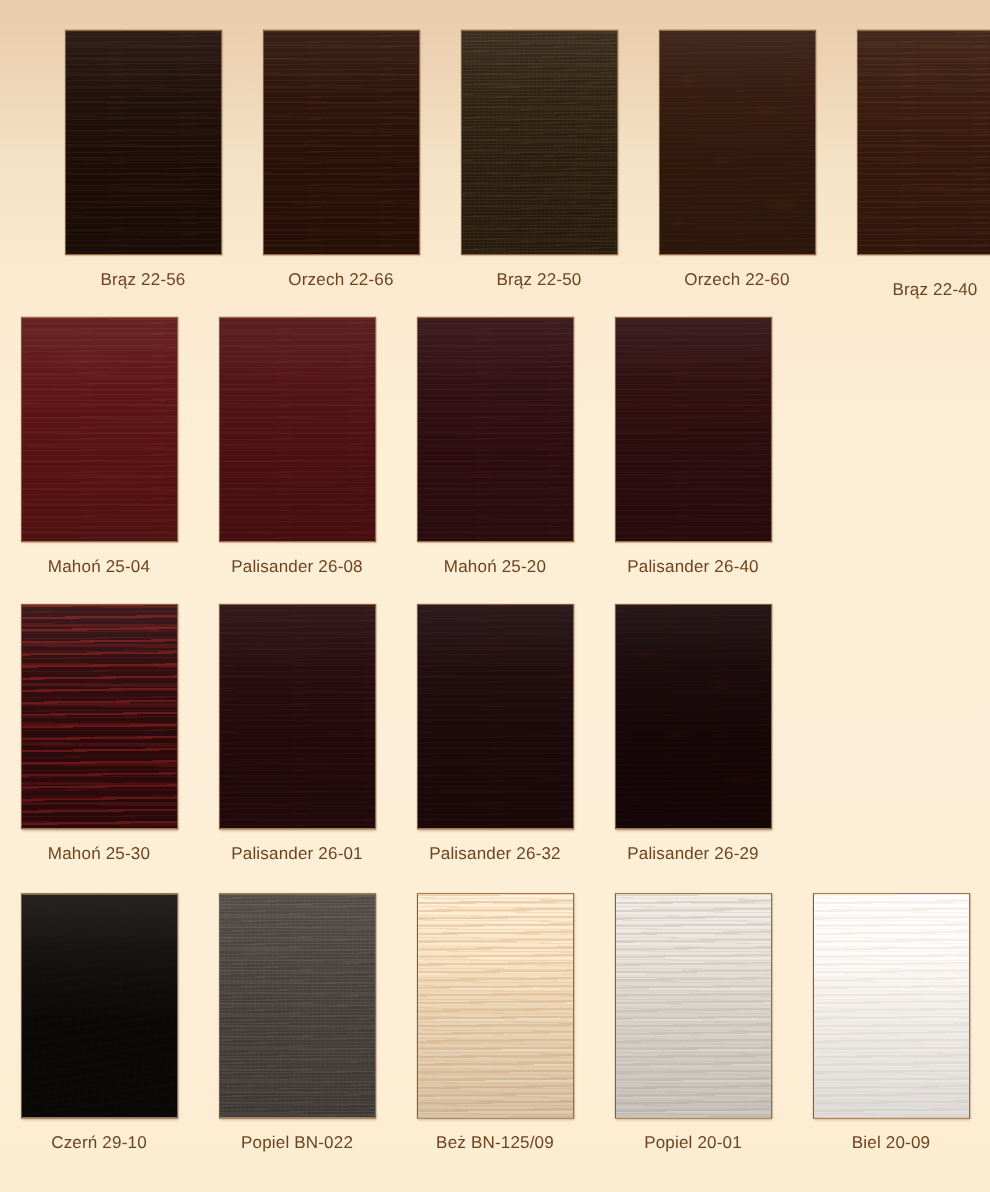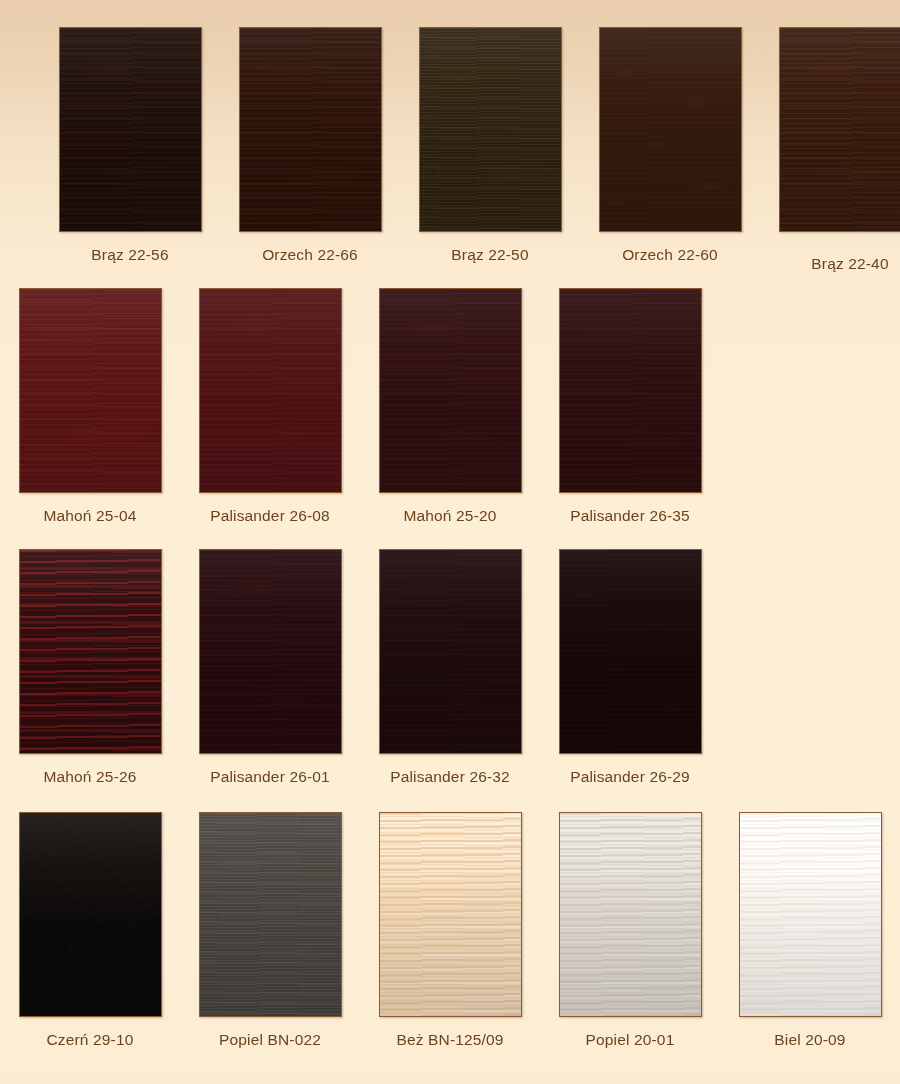--- a/index.html
+++ b/index.html
@@ -153,30 +153,30 @@
             <div class="tex" style="background: repeating-linear-gradient(179.6deg, rgba(73, 26, 27, 0.42) 0px, rgba(73, 26, 27, 0.42) 1px, transparent 1px, transparent 5px), repeating-linear-gradient(180.5deg, rgba(59, 19, 21, 0.55) 0px, rgba(59, 19, 21, 0.55) 2px, transparent 2px, transparent 13px), radial-gradient(60px 16px at 40% 20%, rgba(73, 26, 27, 0.15), transparent 75%), radial-gradient(70px 18px at 60% 72%, rgba(73, 26, 27, 0.125), transparent 75%), linear-gradient(rgb(46, 14, 16) 0%, rgb(46, 14, 16) 100%);"></div>
             <div class="sheen"></div>
           </div>
           <div class="label" style="color: rgb(107, 68, 31);">Mahoń 25-20</div>
         </div>
         <div class="cell">
           <div class="swatch" style="border-color: rgb(138, 90, 51);">
             <div class="tex" style="background: repeating-linear-gradient(179.6deg, rgba(70, 24, 25, 0.42) 0px, rgba(70, 24, 25, 0.42) 1px, transparent 1px, transparent 5px), repeating-linear-gradient(180.5deg, rgba(57, 18, 19, 0.55) 0px, rgba(57, 18, 19, 0.55) 2px, transparent 2px, transparent 13px), radial-gradient(60px 16px at 40% 20%, rgba(70, 24, 25, 0.15), transparent 75%), radial-gradient(70px 18px at 60% 72%, rgba(70, 24, 25, 0.125), transparent 75%), linear-gradient(rgb(44, 13, 14) 0%, rgb(44, 13, 14) 100%);"></div>
             <div class="sheen"></div>
           </div>
-          <div class="label" style="color: rgb(107, 68, 31);">Palisander 26-35</div>
+          <div class="label" style="color: rgb(107, 68, 31);">Palisander 26-40</div>
         </div>
       </div>
       <div class="row row-2">
         <div class="cell">
           <div class="swatch" style="border-color: rgb(138, 90, 51);">
             <div class="tex" style="background: repeating-linear-gradient(179.2deg, rgba(122, 26, 26, 0.8) 0px, rgba(122, 26, 26, 0.8) 2px, transparent 2px, transparent 11px), repeating-linear-gradient(180.6deg, rgba(92, 18, 19, 0.667) 0px, rgba(92, 18, 19, 0.667) 3px, transparent 3px, transparent 18px), repeating-linear-gradient(179.6deg, rgba(122, 26, 26, 0.333) 0px, rgba(122, 26, 26, 0.333) 1px, transparent 1px, transparent 6px), linear-gradient(rgb(46, 11, 13) 0%, rgb(46, 11, 13) 100%);"></div>
             <div class="sheen"></div>
           </div>
-          <div class="label" style="color: rgb(107, 68, 31);">Mahoń 25-26</div>
+          <div class="label" style="color: rgb(107, 68, 31);">Mahoń 25-30</div>
         </div>
         <div class="cell">
           <div class="swatch" style="border-color: rgb(138, 90, 51);">
             <div class="tex" style="background: repeating-linear-gradient(179.6deg, rgba(64, 19, 21, 0.42) 0px, rgba(64, 19, 21, 0.42) 1px, transparent 1px, transparent 5px), repeating-linear-gradient(180.5deg, rgba(49, 14, 16, 0.55) 0px, rgba(49, 14, 16, 0.55) 2px, transparent 2px, transparent 13px), radial-gradient(60px 16px at 40% 20%, rgba(64, 19, 21, 0.15), transparent 75%), radial-gradient(70px 18px at 60% 72%, rgba(64, 19, 21, 0.125), transparent 75%), linear-gradient(rgb(35, 10, 12) 0%, rgb(35, 10, 12) 100%);"></div>
             <div class="sheen"></div>
           </div>
           <div class="label" style="color: rgb(107, 68, 31);">Palisander 26-01</div>
         </div>
         <div class="cell">
           <div class="swatch" style="border-color: rgb(138, 90, 51);">

